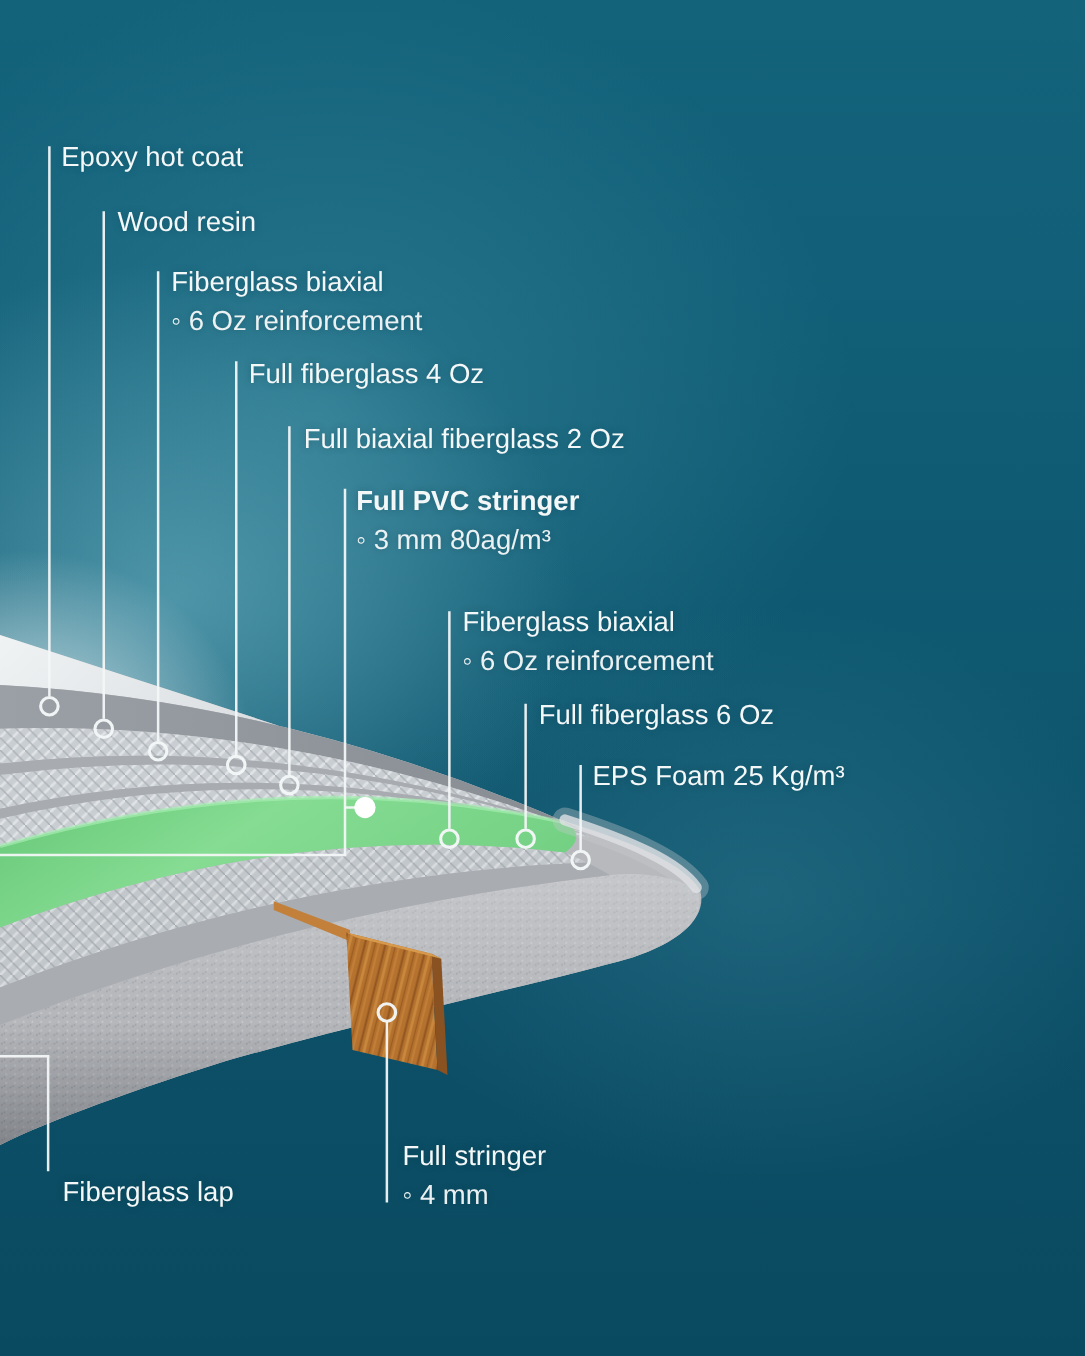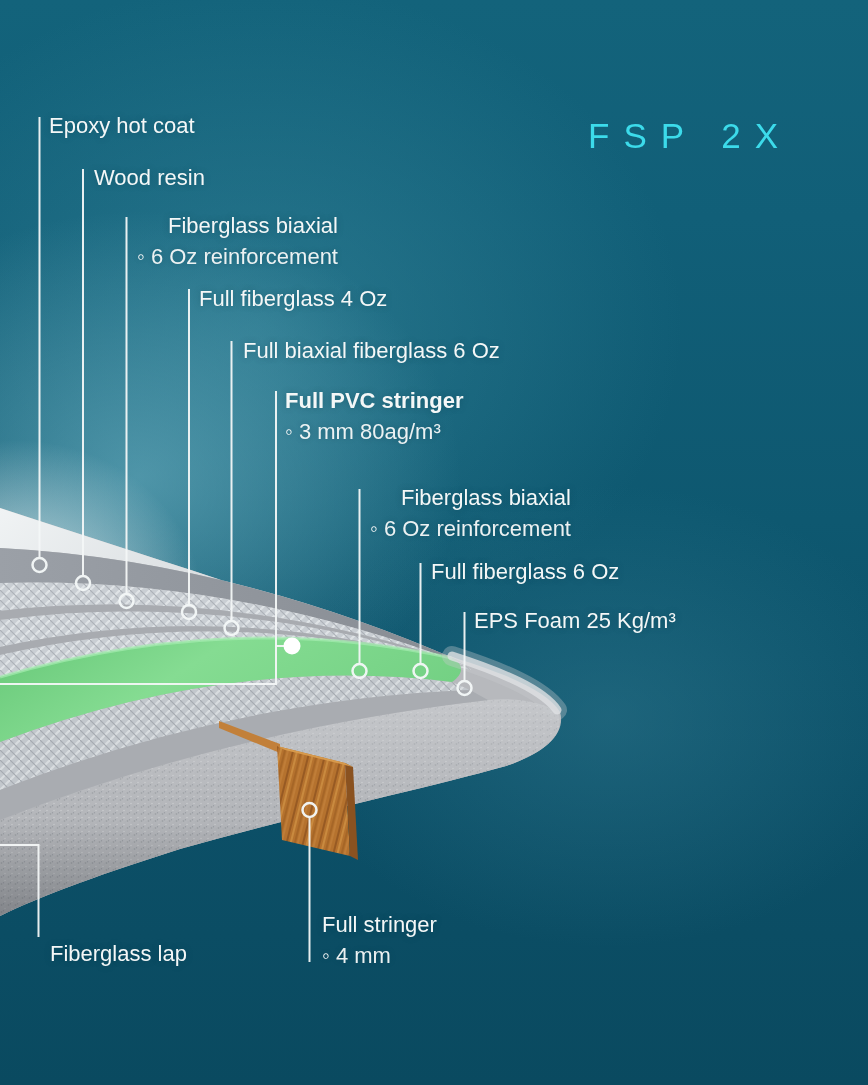--- a/index.html
+++ b/index.html
@@ -10,21 +10,21 @@
       radial-gradient(ellipse 300px 270px at 2% 56%, rgba(228,241,243,.95), rgba(228,241,243,0) 62%),
       radial-gradient(ellipse 520px 430px at 16% 44%, rgba(122,188,204,.55), rgba(122,188,204,0) 62%),
       radial-gradient(ellipse 640px 520px at 30% 30%, rgba(63,143,163,.50), rgba(63,143,163,0) 66%),
       radial-gradient(ellipse 460px 330px at 70% 66%, rgba(55,128,150,.40), rgba(55,128,150,0) 70%),
       linear-gradient(180deg,#13637b 0%,#115f78 20%,#0e5870 48%,#0c5068 72%,#0a4a60 100%);
   }
   svg{position:absolute;left:0;top:0;}
   .layer{position:absolute;left:0;top:0;width:868px;height:1085px;}
   .label{position:absolute;color:#f4f7f7;font-size:22px;line-height:1.18;
          text-shadow:0 0 6px rgba(10,60,75,.35);white-space:nowrap;}
-  .label .l1{font-weight:400;text-align:right;}
+  .label .l1{font-weight:400;}
   .label.bold .l1{font-weight:700;}
   .label .l2{font-size:22px;margin-top:5px;opacity:.96;}
   #title{position:absolute;left:588px;top:116px;font-size:35px;font-weight:400;
          letter-spacing:.40em;color:#3cdbeb;white-space:nowrap;}
   .cline{stroke:#f3f7f7;stroke-width:2;fill:none;opacity:.95;}
   .cring{stroke:#f3f7f7;stroke-width:2.5;fill:none;opacity:.97;}
   .cdot{fill:#ffffff;stroke:none;}
 </style>
 </head>
 <body>
@@ -136,41 +136,40 @@
 
     <path class="cline" d="M464.5,612 V680"></path>
     <circle class="cring" cx="464.5" cy="688" r="7"></circle>
 
     <path class="cline" d="M0,845 H38.5 V937"></path>
 
     <circle class="cring" cx="309.5" cy="810" r="7"></circle>
     <path class="cline" d="M309.5,817.5 V962"></path>
   </svg>
 
-  <div id="title">FSP 2X</div>
 
   <div class="label" style="left:49px;top:113px">
     <div class="l1">Epoxy hot coat</div>
   </div>
 
   <div class="label" style="left:94px;top:165px">
     <div class="l1">Wood resin</div>
   </div>
 
   <div class="label" style="left:137px;top:213px">
     <div class="l1">Fiberglass biaxial</div>
     <div class="l2">◦ 6 Oz reinforcement</div>
   </div>
 
   <div class="label" style="left:199px;top:286px">
     <div class="l1">Full fiberglass 4 Oz</div>
   </div>
 
   <div class="label" style="left:243px;top:338px">
-    <div class="l1">Full biaxial fiberglass 6 Oz</div>
+    <div class="l1">Full biaxial fiberglass 2 Oz</div>
   </div>
 
   <div class="label bold" style="left:285px;top:388px">
     <div class="l1">Full PVC stringer</div>
     <div class="l2">◦ 3 mm 80ag/m³</div>
   </div>
 
   <div class="label" style="left:370px;top:485px">
     <div class="l1">Fiberglass biaxial</div>
     <div class="l2">◦ 6 Oz reinforcement</div>

